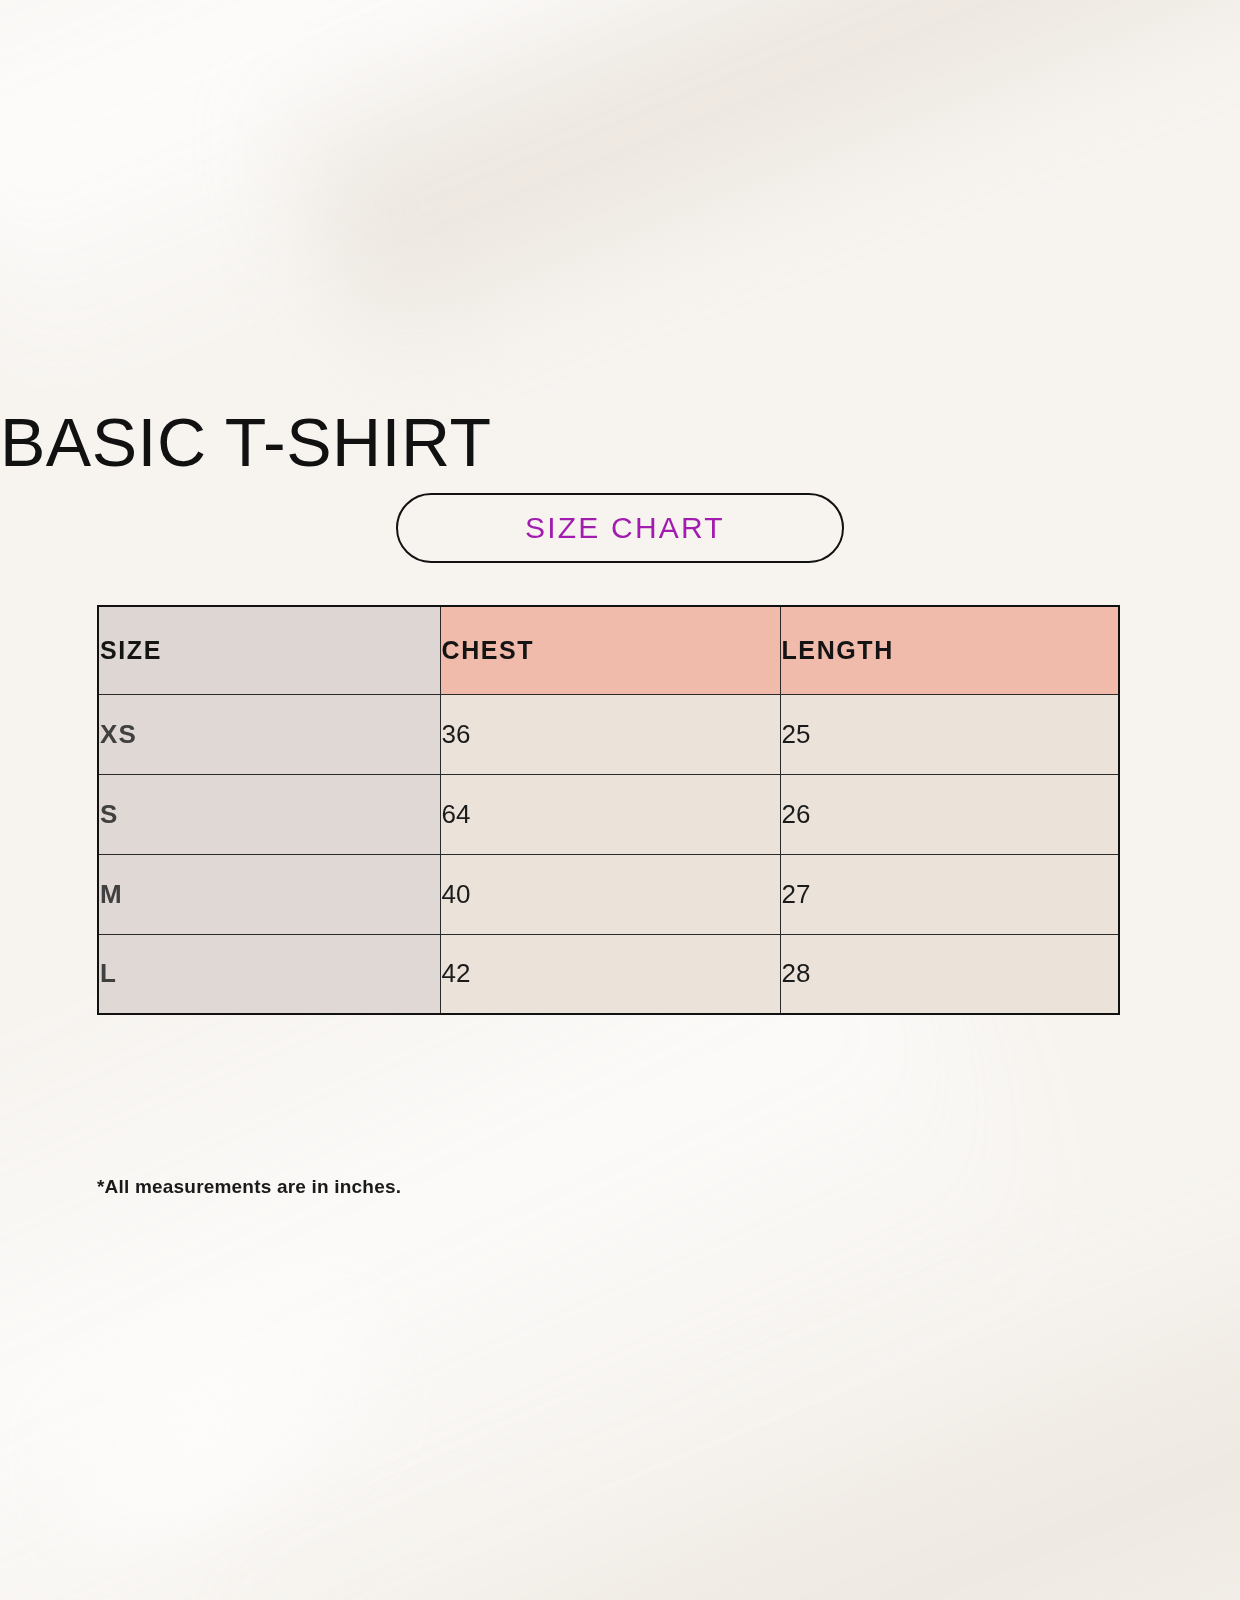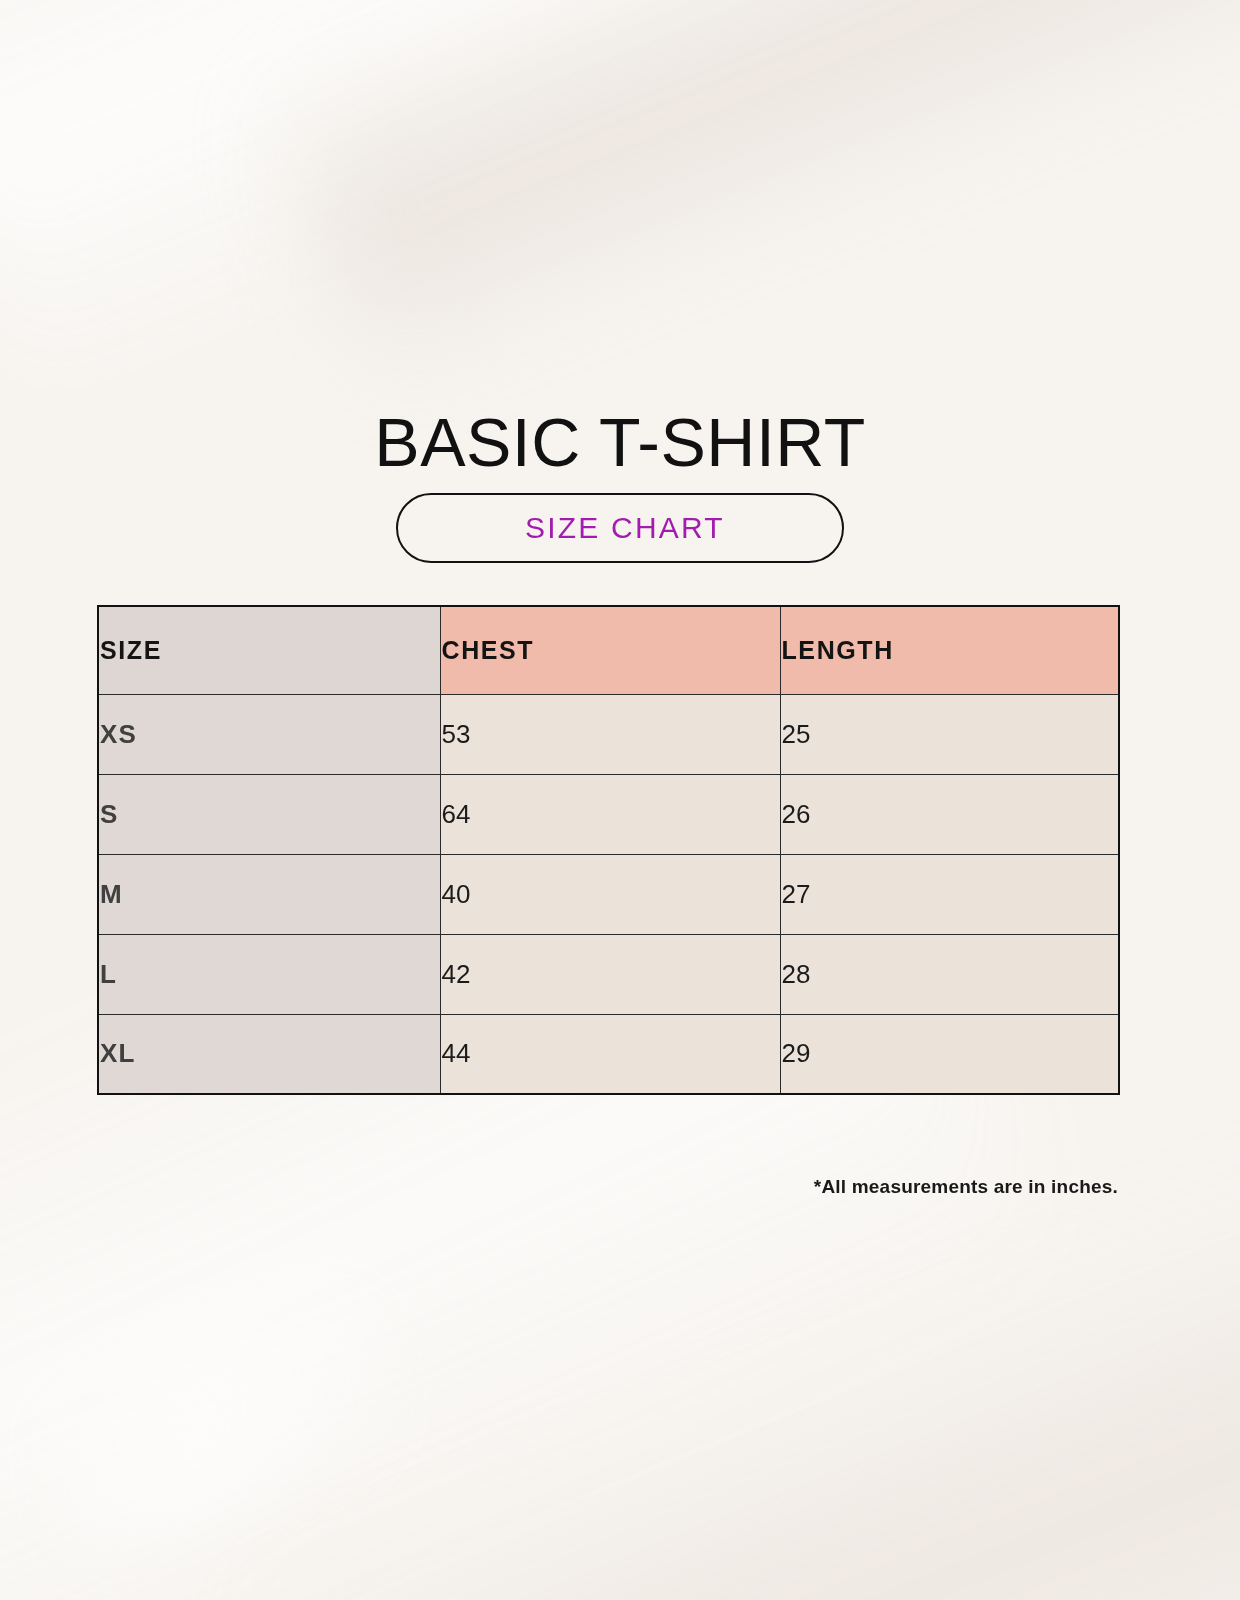--- a/index.html
+++ b/index.html
@@ -83,21 +83,20 @@
     width: 1240px;
     height: 1600px;
     z-index: 2;
   }
 
   .title {
     position: absolute;
     top: 362px;
     left: 0;
     width: 1240px;
-    text-align: center;
     font-size: 68px;
     line-height: 1;
     letter-spacing: 0.5px;
     font-weight: 400;
     color: #111111;
   }
 
   .badge {
     position: absolute;
     top: 493px;
@@ -166,21 +165,20 @@
     font-size: 26px;
     font-weight: 400;
     color: #1b1b1b;
   }
 
   .footnote {
     position: absolute;
     top: 1176px;
     left: 97px;
     width: 1021px;
-    text-align: right;
     font-size: 19px;
     font-weight: bold;
     letter-spacing: 0.2px;
     color: #1a1a1a;
   }
 </style>
 </head>
 <body>
 
 <div class="bg-layer">
@@ -209,42 +207,37 @@
       <thead>
         <tr>
           <th class="head-size">SIZE</th>
           <th class="head-measure">CHEST</th>
           <th class="head-measure">LENGTH</th>
         </tr>
       </thead>
       <tbody>
         <tr>
           <td class="cell-size">XS</td>
-          <td class="cell-value">53</td>
+          <td class="cell-value">36</td>
           <td class="cell-value">25</td>
         </tr>
         <tr>
           <td class="cell-size">S</td>
           <td class="cell-value">64</td>
           <td class="cell-value">26</td>
         </tr>
         <tr>
           <td class="cell-size">M</td>
           <td class="cell-value">40</td>
           <td class="cell-value">27</td>
         </tr>
         <tr>
           <td class="cell-size">L</td>
           <td class="cell-value">42</td>
           <td class="cell-value">28</td>
         </tr>
-        <tr>
-          <td class="cell-size">XL</td>
-          <td class="cell-value">44</td>
-          <td class="cell-value">29</td>
-        </tr>
       </tbody>
     </table>
   </div>
 
   <div class="footnote">*All measurements are in inches.</div>
 
 </div>
 
 </body></html>

